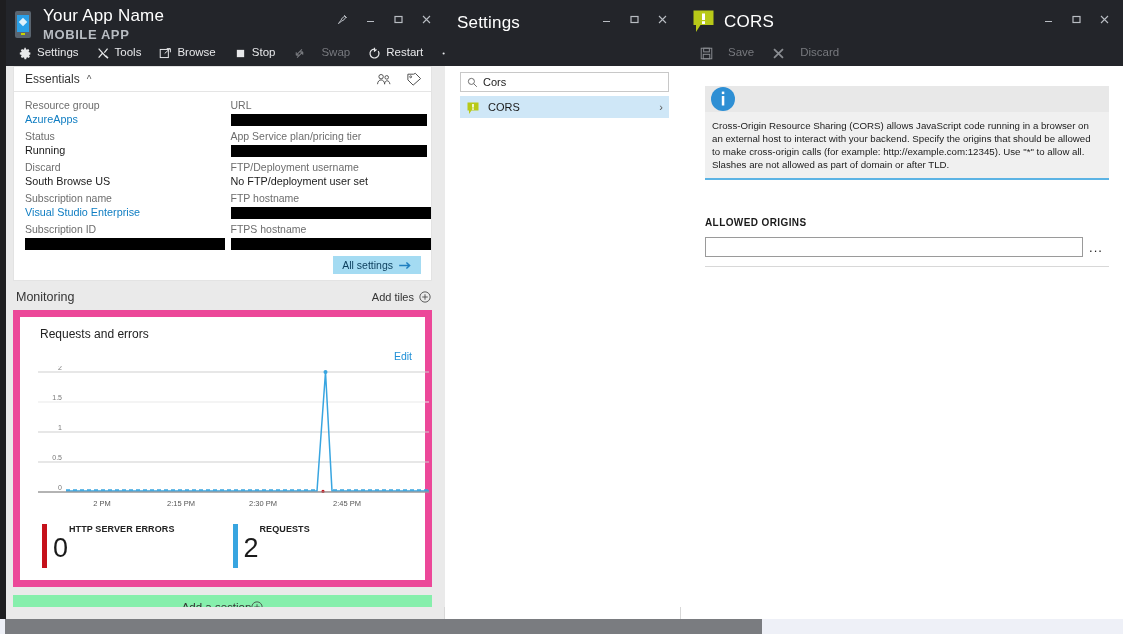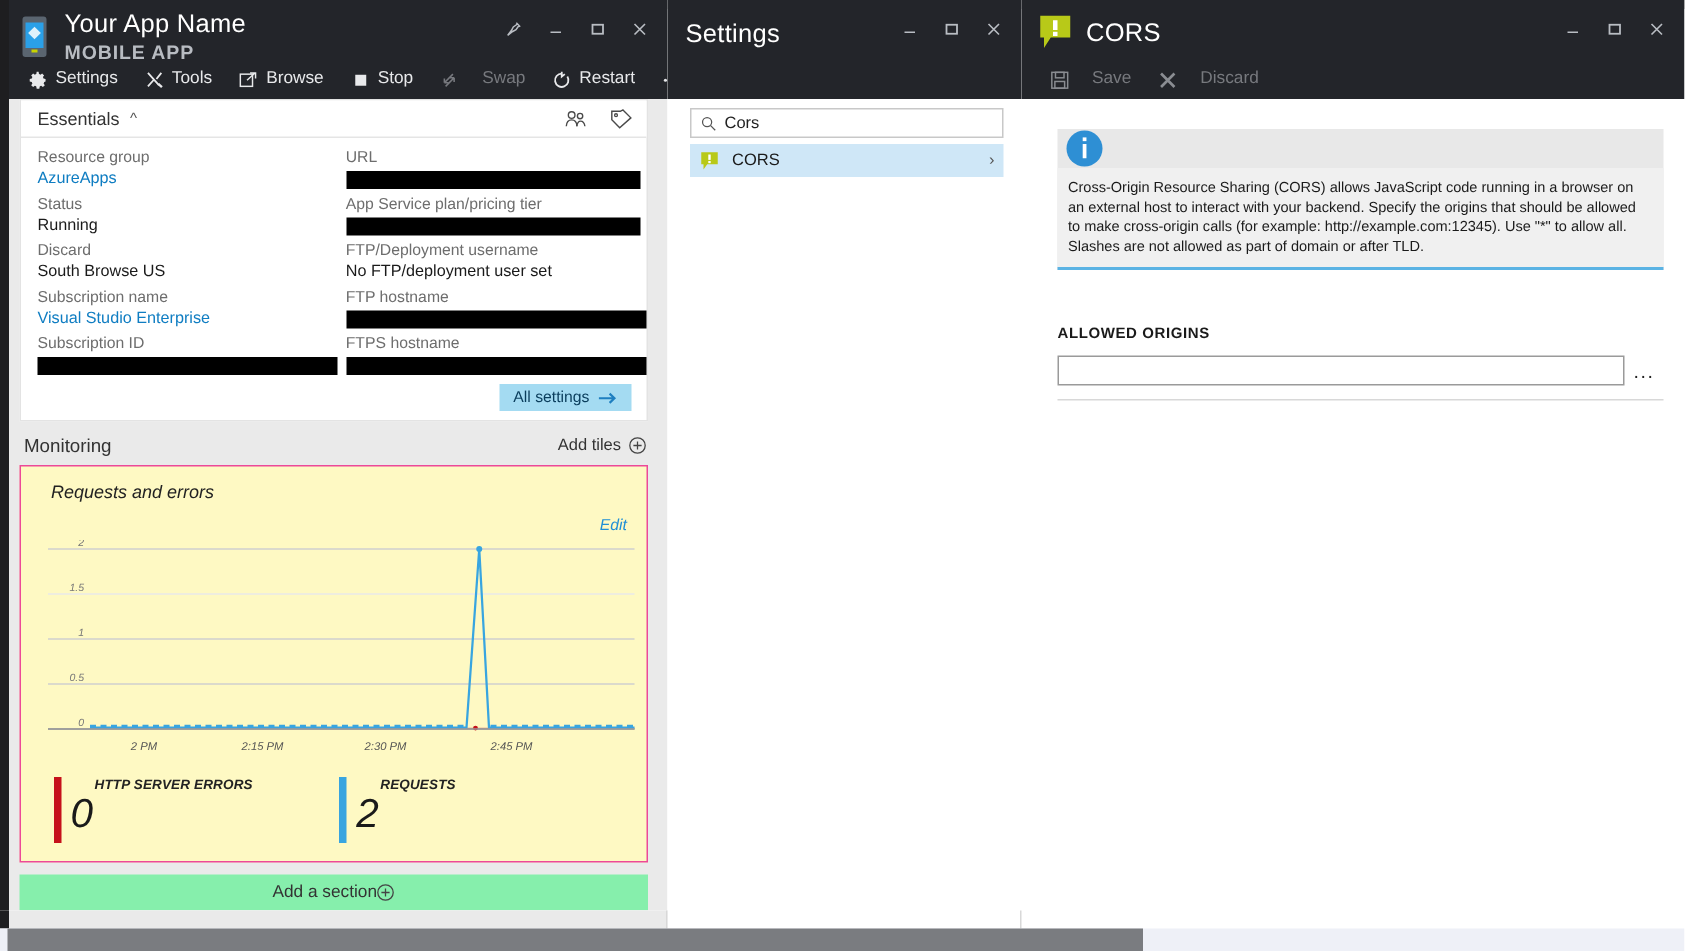--- a/index.html
+++ b/index.html
@@ -82,21 +82,21 @@
     background:#a4dbf2; color:#0a3d5c; font-size:10.5px; padding:3px 9px;
     display:flex; align-items:center; gap:6px; cursor:pointer;
   }
 
   
   .mon-head { display:flex; align-items:center; padding:9px 14px 6px 16px; }
   .mon-title { font-size:12.5px; color:#333; }
   .mon-spacer { flex:1; }
   .addtiles { font-size:11px; color:#333; display:flex; align-items:center; gap:5px; cursor:pointer; }
 
-  .tile { margin:0 13px; background:#fef9c3; border:1px solid #ec4899;font-style:italic; }
+  .tile { margin:0 13px; background:#ffffff; border:7px solid #ec4899; }
   .tile-title { font-size:12px; color:#222; padding:10px 0 0 20px; }
   .tile-edit { text-align:right; padding:5px 13px 2px 0; }
   .tile-edit span { font-size:10.5px; color:#1f8fd6; cursor:pointer; }
 
   .chart-wrap { position:relative; height:152px; margin:0 0 0 0; }
   .chart-svg { display:block; }
 
   .legend { display:flex; padding:6px 0 12px 22px; gap:58px; }
   .leg-item { display:flex; }
   .leg-bar { width:5px; margin-right:6px; }

